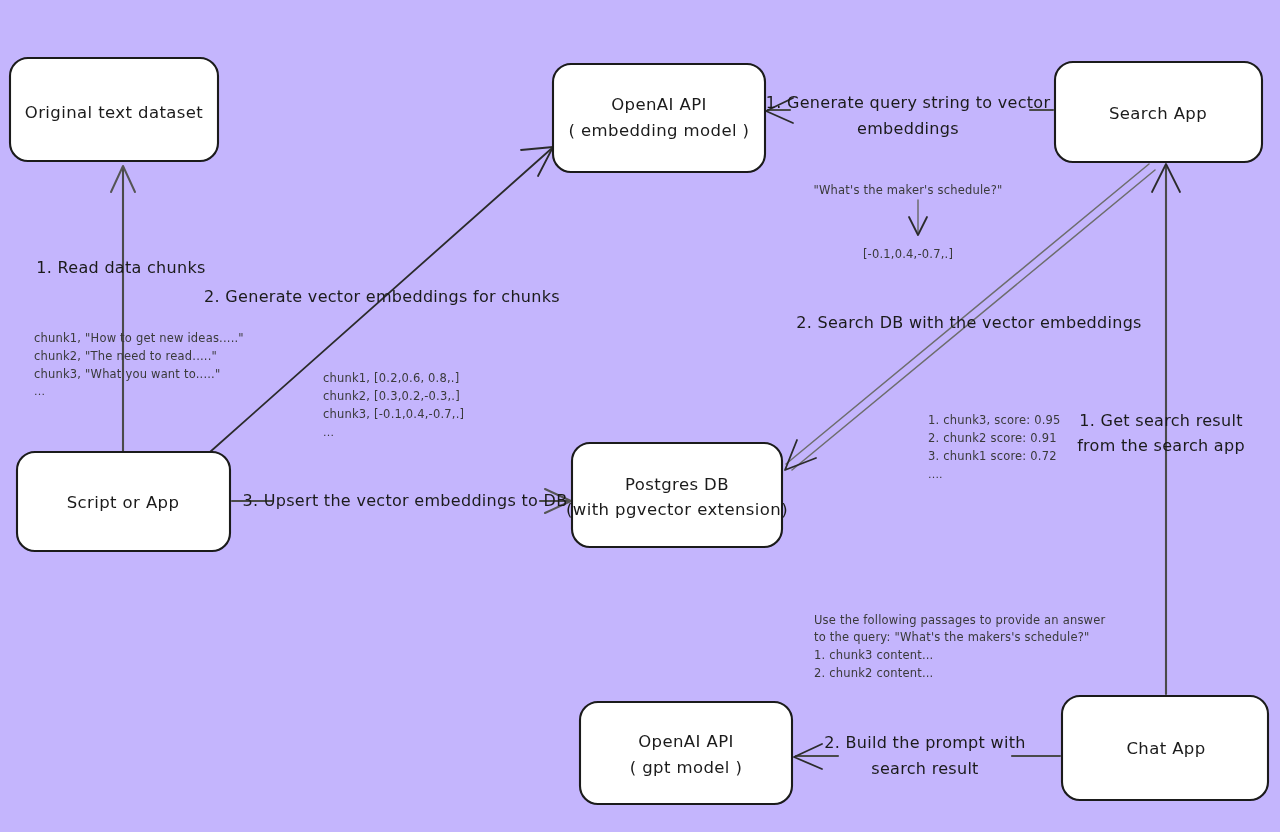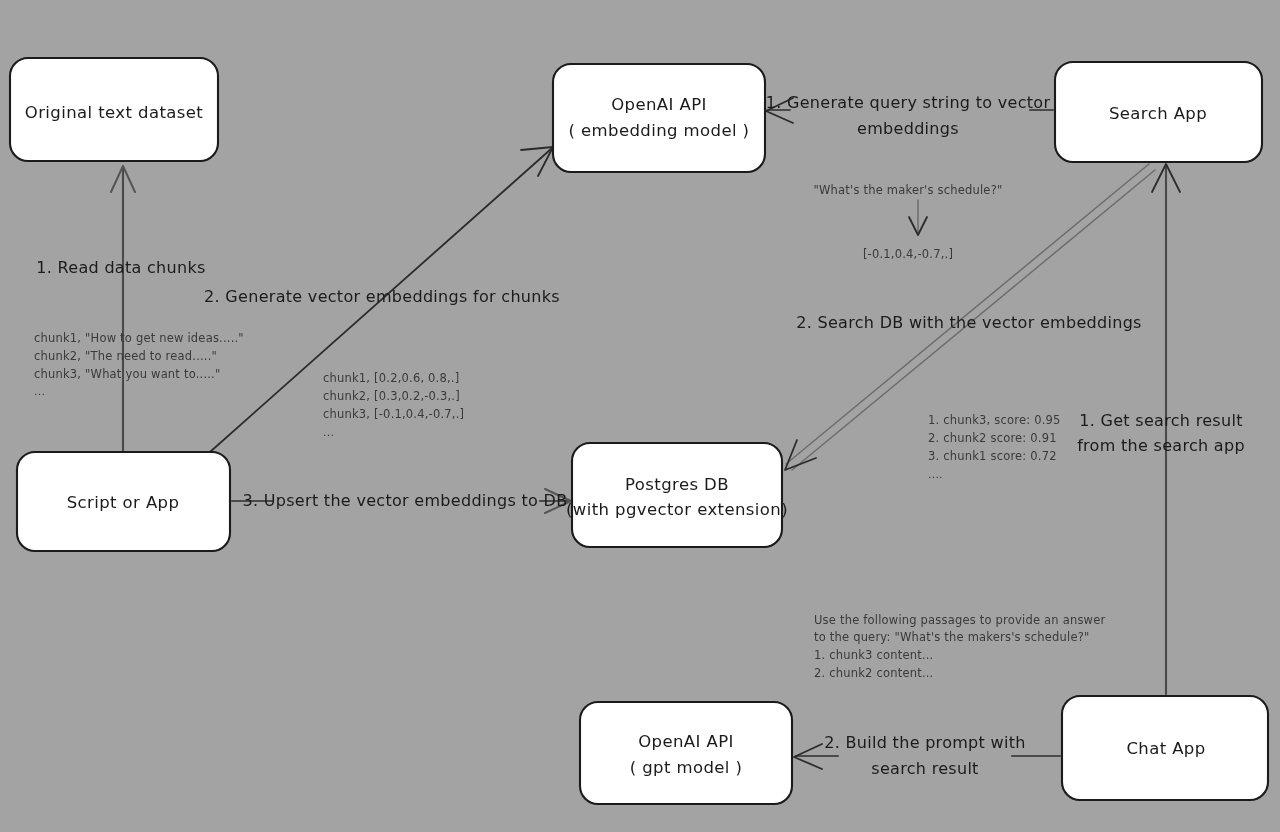--- a/index.html
+++ b/index.html
@@ -10,21 +10,21 @@
   body {
     width: 1280px;
     height: 832px;
     overflow: hidden;
     font-family: "DejaVu Sans", sans-serif;
   }
   #canvas {
     position: relative;
     width: 1280px;
     height: 832px;
-    background: #a3a3a3;
+    background: #c4b5fd;
   }
   svg#diagram {
     position: absolute;
     top: 0;
     left: 0;
     width: 1280px;
     height: 832px;
   }
   .node-rect {
     fill: #ffffff;

